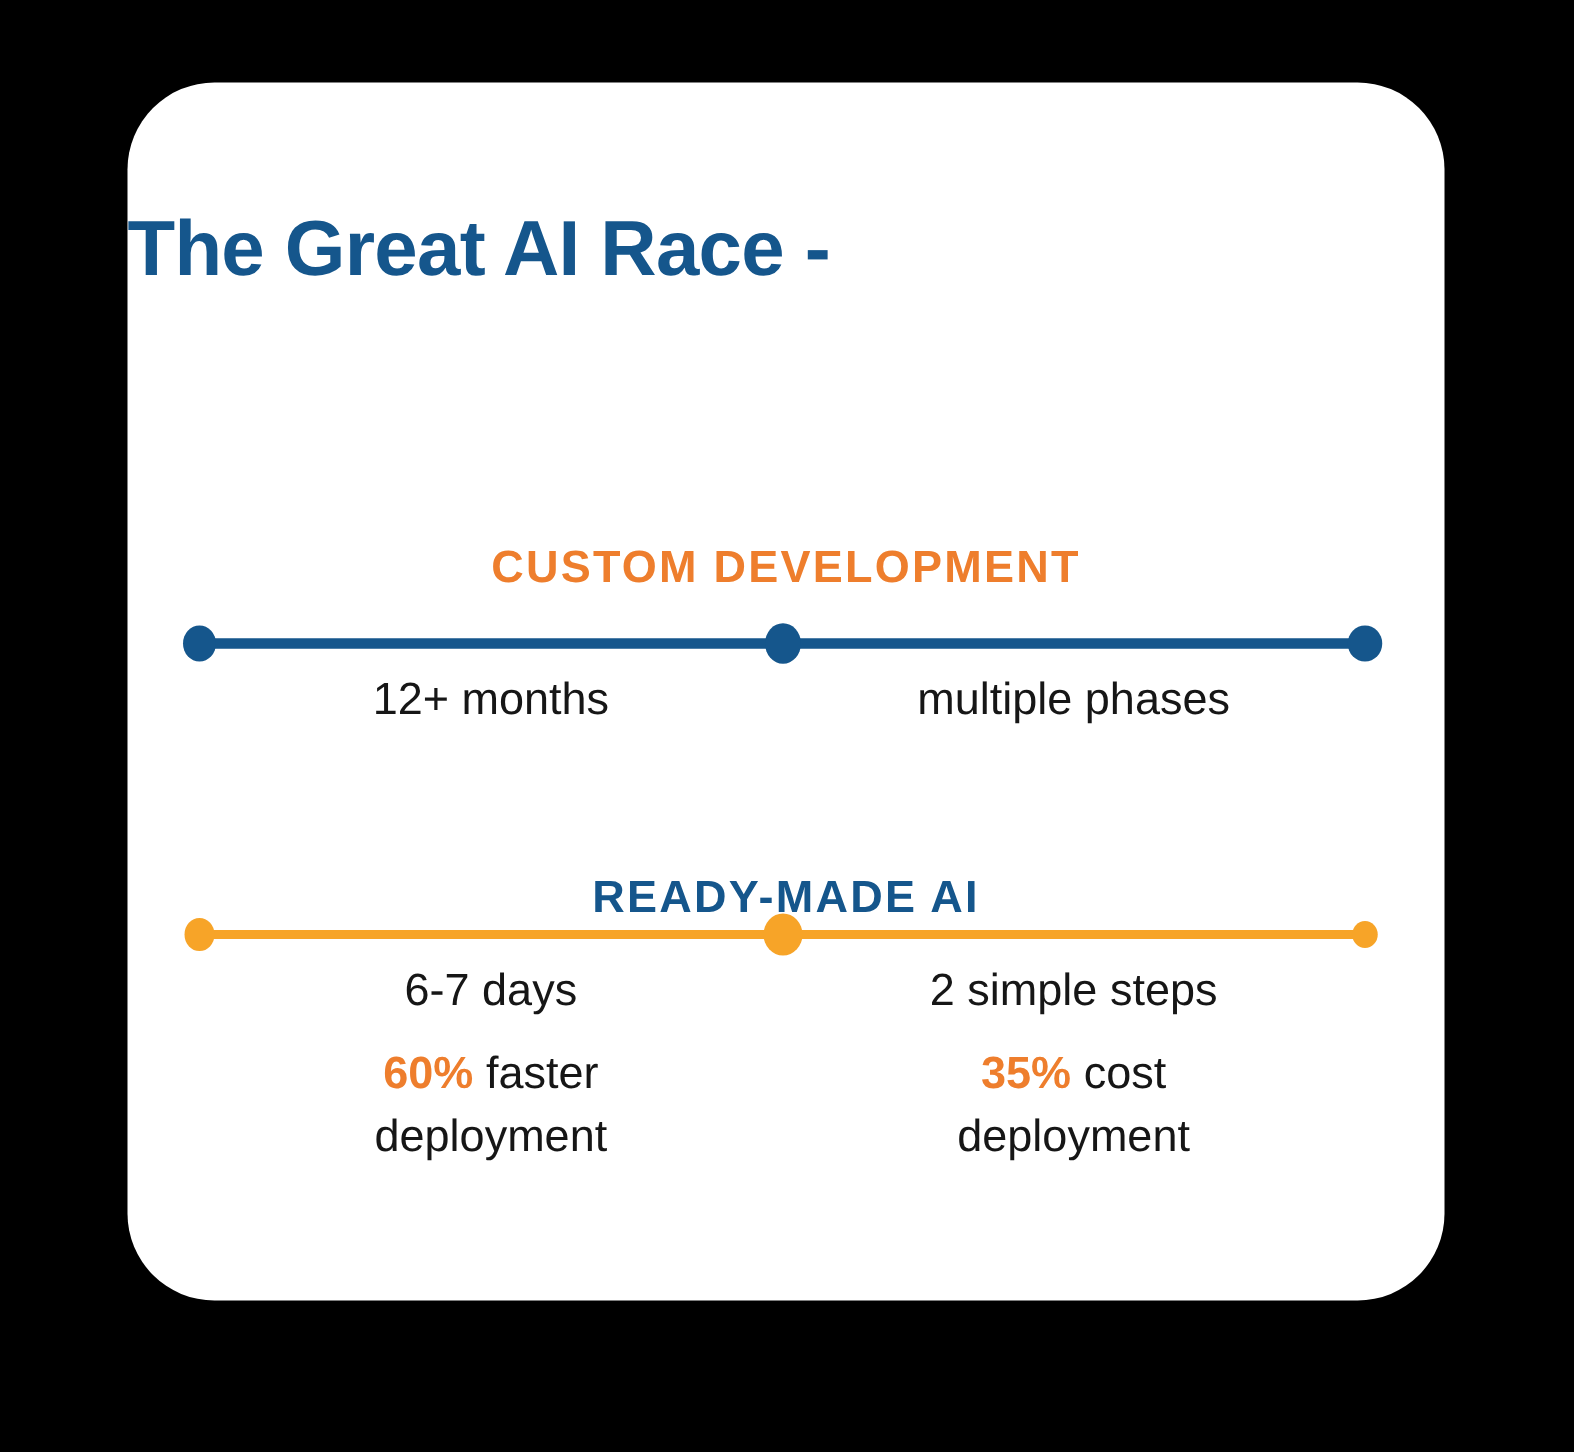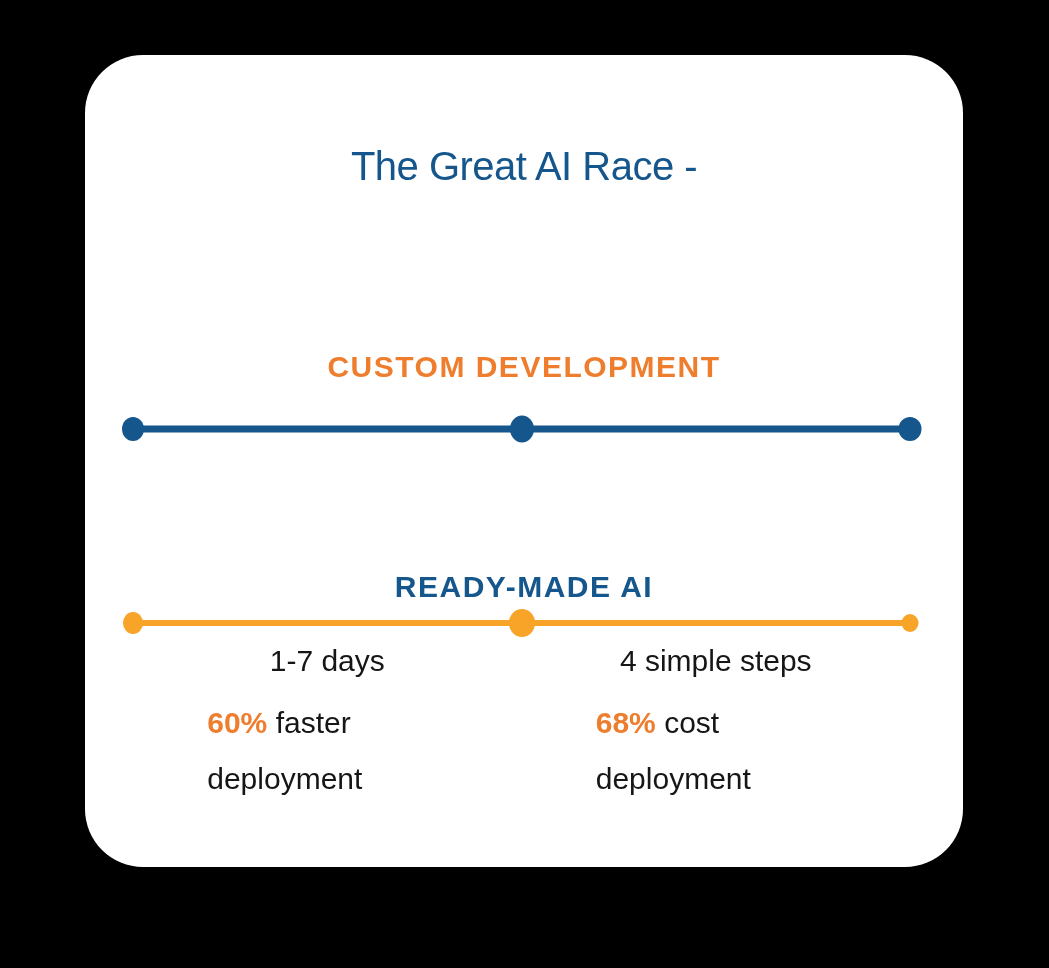--- a/index.html
+++ b/index.html
@@ -23,34 +23,34 @@
     background: var(--card, #ffffff);
     border-radius: 58px;
     box-shadow: 0 4px 18px rgba(0,0,0,0.35);
   }
   .title {
     position: absolute;
     left: 0;
     right: 0;
     top: 70px;
     margin: 0;
-    text-align: center;
-    font-size: 40px;
+    text-align: left;
+    font-size: 52px;
     line-height: 82px;
-    font-weight: 400;
+    font-weight: 700;
     letter-spacing: -0.5px;
     color: var(--blue, #15568C);
   }
   .title-line { display: block; }
 
   .heading {
     position: absolute;
     left: 0;
     right: 0;
-    margin: 0;
+    margin: 12px;
     text-align: center;
     font-size: 30px;
     line-height: 36px;
     font-weight: 700;
     letter-spacing: 1.5px;
   }
   .heading-custom { top: 294px; color: var(--orange_text, #EE7E2D); }
   .heading-ready  { top: 514px; color: var(--blue, #15568C); }
 
   .timeline {
@@ -114,23 +114,23 @@
     width: 777px;
     display: flex;
   }
   .stat {
     flex: 1;
     display: flex;
     justify-content: center;
   }
   .stat-text {
     max-width: 240px;
-    text-align: left;
+    text-align: center;
     font-size: 30px;
-    line-height: 56px;
+    line-height: 42px;
     color: var(--text, #161616);
   }
   .stat-value {
     font-weight: 700;
     color: var(--orange_text, #EE7E2D);
   }
 </style>
 </head>
 <body>
 
@@ -142,43 +142,47 @@
 
   <h2 class="heading heading-custom">CUSTOM DEVELOPMENT</h2>
 
   <div class="timeline timeline-blue">
     <div class="tl-line"></div>
     <div class="tl-dot tl-dot-start"></div>
     <div class="tl-dot tl-dot-mid"></div>
     <div class="tl-dot tl-dot-end"></div>
   </div>
 
+  <div class="milestones milestones-custom">
+    <div class="milestone">12+ months</div>
+    <div class="milestone">multiple phases</div>
+  </div>
 
   <h2 class="heading heading-ready">READY-MADE AI</h2>
 
   <div class="timeline timeline-orange">
     <div class="tl-line"></div>
     <div class="tl-dot tl-dot-start"></div>
     <div class="tl-dot tl-dot-mid"></div>
     <div class="tl-dot tl-dot-end"></div>
   </div>
 
   <div class="milestones milestones-ready">
-    <div class="milestone">1-7 days</div>
-    <div class="milestone">4 simple steps</div>
+    <div class="milestone">6-7 days</div>
+    <div class="milestone">2 simple steps</div>
   </div>
 
   <div class="stats">
     <div class="stat">
       <div class="stat-text">
         <span class="stat-value">60%</span>
         <span class="stat-label">faster deployment</span>
       </div>
     </div>
     <div class="stat">
       <div class="stat-text">
-        <span class="stat-value">68%</span>
+        <span class="stat-value">35%</span>
         <span class="stat-label">cost deployment</span>
       </div>
     </div>
   </div>
 
 </div>
 
 </body></html>

